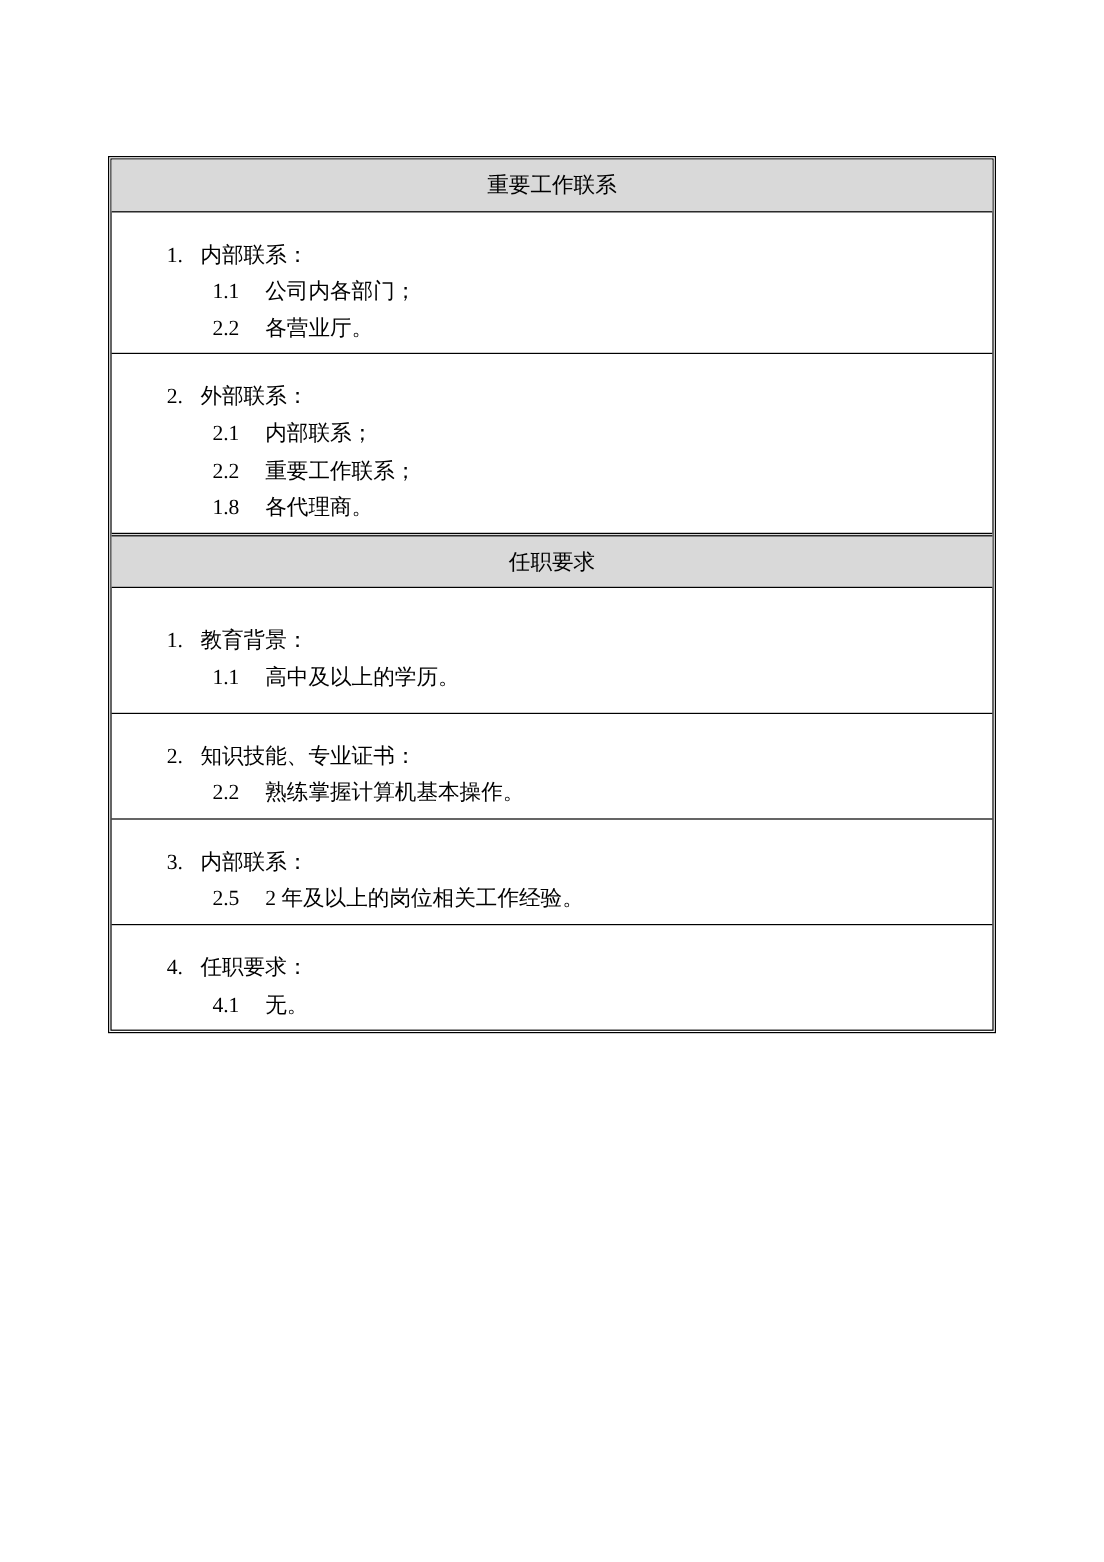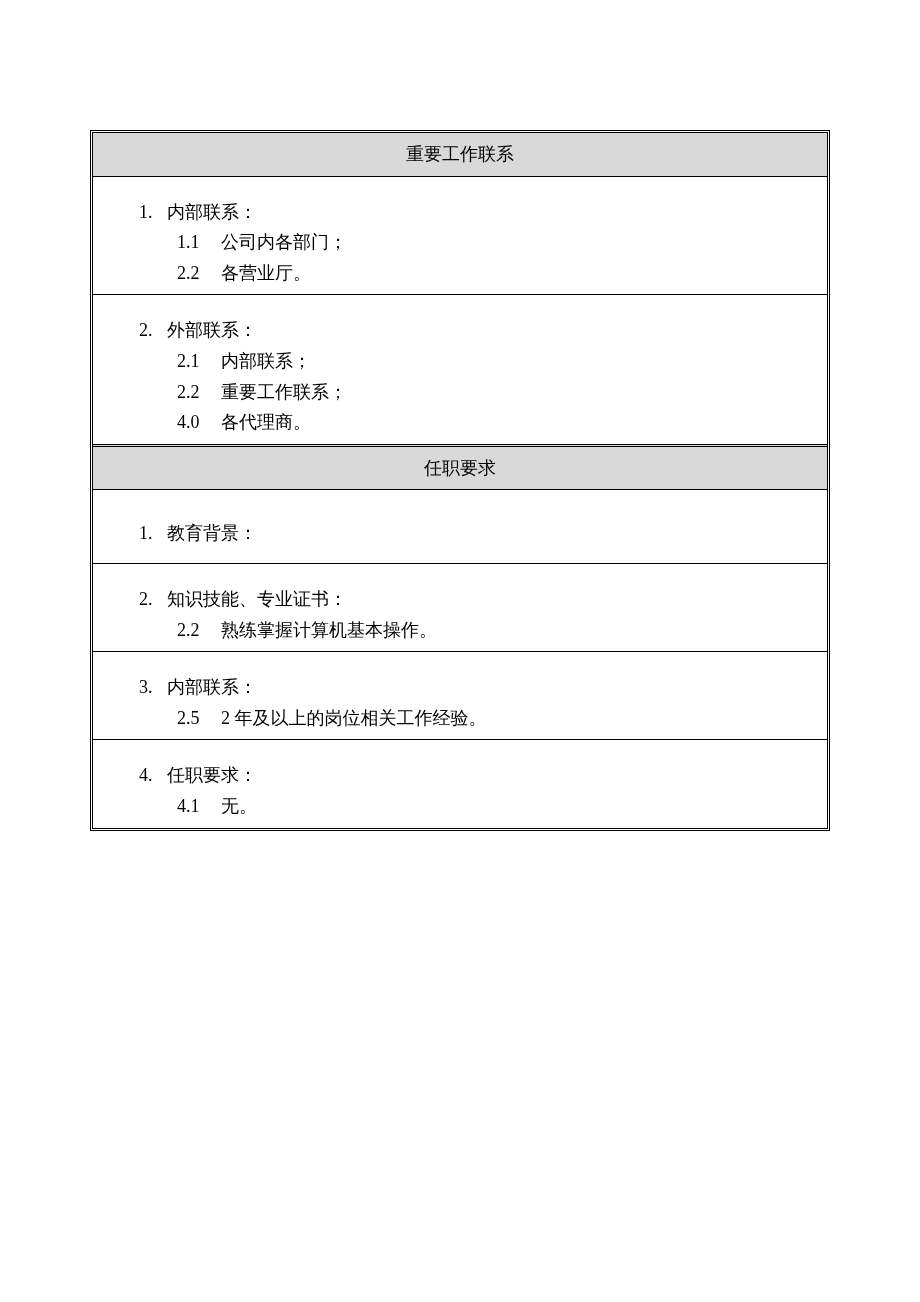--- a/index.html
+++ b/index.html
@@ -85,32 +85,35 @@
     <div class="top-item">
       <span class="top-num">2.</span><span>外部联系：</span>
     </div>
     <div class="sub-item">
       <span class="sub-num">2.1</span><span>内部联系；</span>
     </div>
     <div class="sub-item">
       <span class="sub-num">2.2</span><span>重要工作联系；</span>
     </div>
     <div class="sub-item">
-      <span class="sub-num">4.0</span><span>各代理商。</span>
+      <span class="sub-num">1.8</span><span>各代理商。</span>
     </div>
   </div>
 
   <div class="section-header">
     <span>任职要求</span>
   </div>
 
   <div class="content-block">
     <div class="spacer"></div>
     <div class="top-item">
       <span class="top-num">1.</span><span>教育背景：</span>
+    </div>
+    <div class="sub-item">
+      <span class="sub-num">1.1</span><span>高中及以上的学历。</span>
     </div>
     <div class="spacer"></div>
   </div>
 
   <div class="row-sep"></div>
 
   <div class="content-block">
     <div class="top-item">
       <span class="top-num">2.</span><span>知识技能、专业证书：</span>
     </div>

